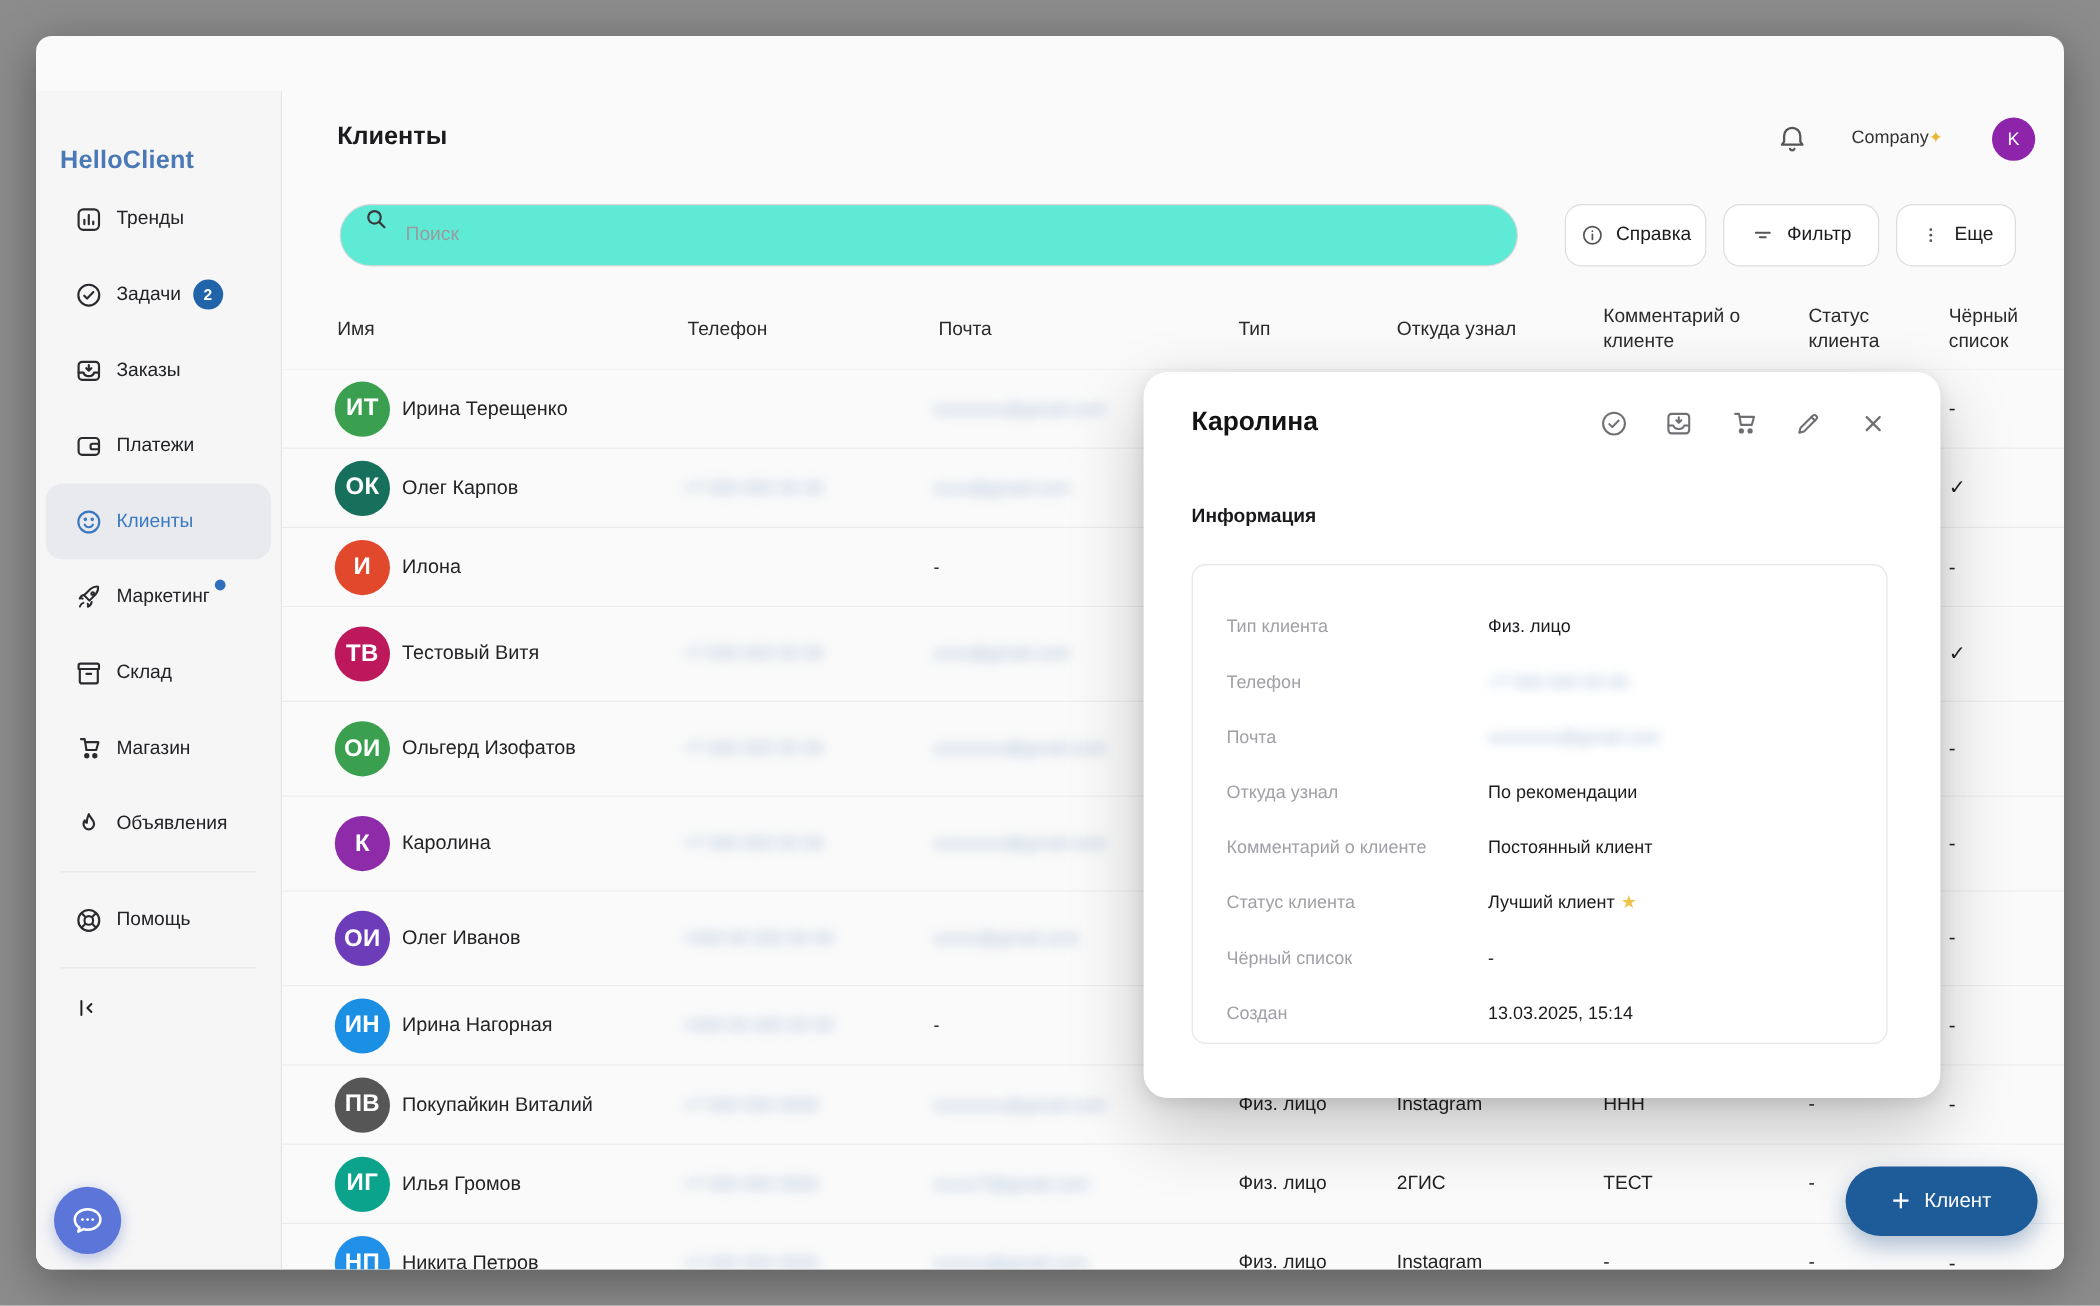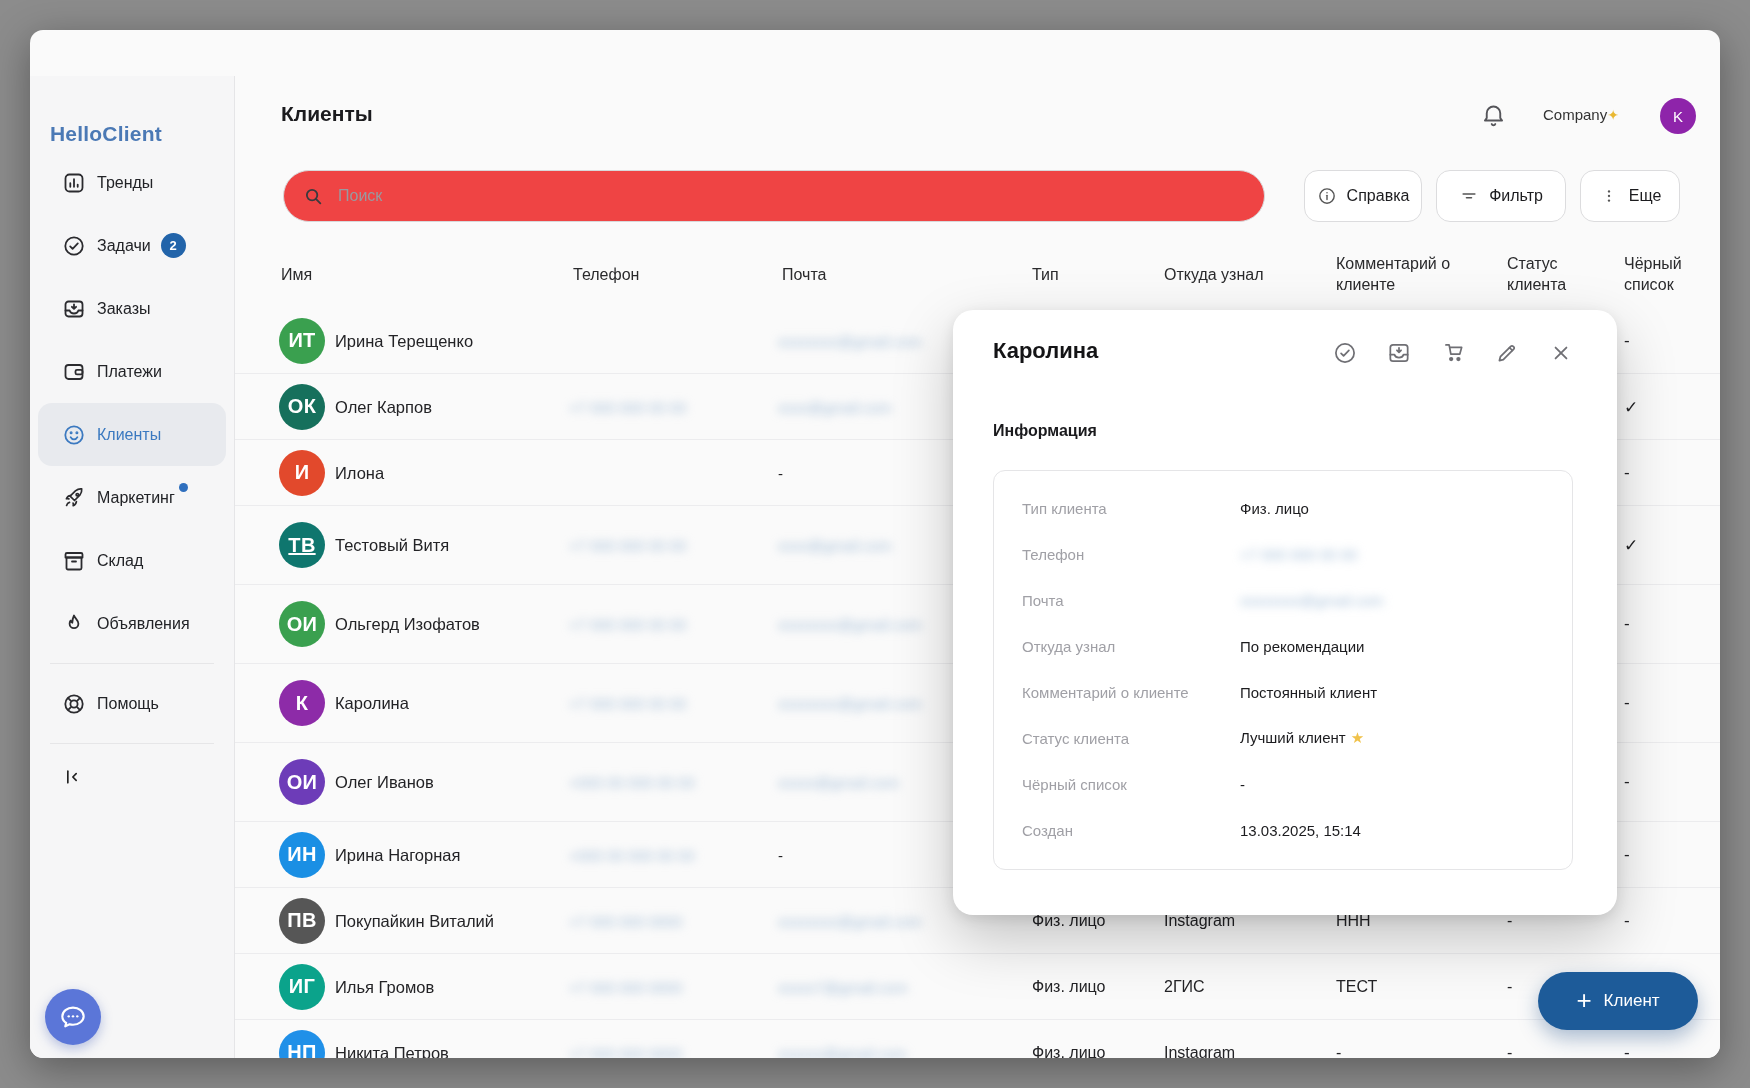--- a/index.html
+++ b/index.html
@@ -61,21 +61,21 @@
   .bell{position:absolute;left:1450px;top:72px;width:27px;height:27px;color:#55555a;cursor:pointer;}
   .company{position:absolute;left:1513px;top:76px;font-size:15px;color:#333;cursor:pointer;}
   .company .spark{color:#e9b832;font-size:14px;}
   .user-avatar{
     position:absolute;left:1630px;top:68px;width:36px;height:36px;border-radius:50%;
     background:#8e24aa;color:#fff;font-size:15px;display:flex;align-items:center;justify-content:center;cursor:pointer;
   }
   
   .searchbox{
     position:absolute;left:253px;top:140px;width:982px;height:52px;border-radius:26px;
-    background:#ef4444;border:1px solid #d8d8da;display:flex;align-items:center;box-sizing:border-box;padding:0 18px;
+    background:#5eead4;border:1px solid #d8d8da;display:flex;box-sizing:border-box;padding:0 18px;
   }
   .searchbox svg{width:22px;height:22px;color:#3a3a3e;flex:0 0 auto;}
   .searchbox input{
     border:none;outline:none;background:transparent;margin-left:12px;flex:1;
     font-size:16px;color:#333;font-family:inherit;
   }
   .searchbox input::placeholder{color:#9a9aa0;}
   .tbtn{
     position:absolute;top:140px;height:52px;border-radius:14px;background:#fff;border:1px solid #dcdcde;
     display:flex;align-items:center;justify-content:center;gap:10px;box-sizing:border-box;
@@ -113,21 +113,21 @@
     border-radius:20px;box-shadow:0 24px 60px rgba(0,0,0,.22), 0 4px 14px rgba(0,0,0,.10);z-index:5;
   }
   .panel-title{position:absolute;left:40px;top:28px;font-size:22px;font-weight:700;color:#141416;}
   .picon{position:absolute;top:30px;width:26px;height:26px;color:#6f6f74;cursor:pointer;}
   .pi-check{left:379px;} .pi-order{left:433px;} .pi-cart{left:487px;} .pi-edit{left:541px;} .pi-close{left:595px;}
   .panel-section{position:absolute;left:40px;top:112px;font-size:16px;font-weight:700;color:#1a1a1d;}
   .pcard{
     position:absolute;left:40px;top:160px;width:580px;height:400px;box-sizing:border-box;
     border:1px solid #e5e5e7;border-radius:12px;background:#fff;padding:14px 0;
   }
-  .pfield{height:46px;display:flex;align-items:center;padding:0 24px 0 28px;}
+  .pfield{height:46px;display:flex;align-items:flex-end;padding:0 24px 0 28px;}
   .plabel{width:218px;flex:0 0 auto;font-size:15px;color:#a0a0a6;}
   .pvalue{font-size:15px;color:#1c1c1f;white-space:nowrap;}
   .pvalue i,.pvalue em{font-style:normal;}
   .star{color:#f0c24b;font-size:15px;margin-left:5px;}
   
   .fab{
     position:absolute;left:1508px;top:942px;width:160px;height:58px;border-radius:29px;
     background:#1d5b99;color:#fff;display:flex;align-items:center;justify-content:center;gap:12px;
     font-size:17px;cursor:pointer;z-index:6;box-shadow:0 8px 20px rgba(20,70,130,.35);
   }
@@ -205,20 +205,30 @@
       </div>
       <div class="nav-item">
         <span class="nico">
             <svg viewBox="0 0 24 24" fill="none" stroke="currentColor" stroke-width="1.8" stroke-linecap="round" stroke-linejoin="round">
               <path d="M4.5 8.5h15V19a1.5 1.5 0 0 1-1.5 1.5H6A1.5 1.5 0 0 1 4.5 19V8.5z"></path>
               <path d="M3.5 5.5A1.5 1.5 0 0 1 5 4h14a1.5 1.5 0 0 1 1.5 1.5v3h-17v-3z"></path>
               <path d="M10 12.5h4"></path>
             </svg>
           </span>
         <span>Склад</span>
+      </div>
+      <div class="nav-item">
+        <span class="nico">
+            <svg viewBox="0 0 24 24" fill="none" stroke="currentColor" stroke-width="1.8" stroke-linecap="round" stroke-linejoin="round">
+              <path d="M5.5 4h3l.5 2.5m0 0L10 13h8.2l1.8-6.5H9z"></path>
+              <circle cx="10.3" cy="17.8" r="1.3" fill="currentColor"></circle>
+              <circle cx="17" cy="17.8" r="1.3" fill="currentColor"></circle>
+            </svg>
+          </span>
+        <span>Магазин</span>
       </div>
       <div class="nav-item">
         <span class="nico">
             <svg viewBox="0 0 24 24" fill="none" stroke="currentColor" stroke-width="1.8" stroke-linecap="round" stroke-linejoin="round">
               <path d="M12 3.5c1.1 3.2 4.4 4.6 4.4 8.2a4.4 4.4 0 1 1-8.8 0c0-1.1.3-2.1 1-3.1.3 1 .9 1.8 1.7 2.1.1-2.6.6-5 1.7-7.2z"></path>
             </svg>
           </span>
         <span>Объявления</span>
       </div>
       <div class="nav-div"></div>
@@ -332,21 +342,21 @@
       <span class="cell c-name">Илона</span>
       <span class="cell c-phone"><i class="blurred"></i><em></em></span>
       <span class="cell c-mail"><i class="blurred"></i><em>-</em></span>
       <span class="cell c-type"></span>
       <span class="cell c-source"></span>
       <span class="cell c-comment"></span>
       <span class="cell c-status"></span>
       <span class="cell c-black">-</span>
     </div>
       <div class="trow">
-      <span class="avatar" style="background: #0f766e; text-decoration: underline;">ТВ</span>
+      <span class="avatar" style="background: #be185d;">ТВ</span>
       <span class="cell c-name">Тестовый Витя</span>
       <span class="cell c-phone"><i class="blurred">+7 000 000 00 00</i><em></em></span>
       <span class="cell c-mail"><i class="blurred">xxxx@gmail.com</i><em></em></span>
       <span class="cell c-type"></span>
       <span class="cell c-source"></span>
       <span class="cell c-comment"></span>
       <span class="cell c-status"></span>
       <span class="cell c-black">✓</span>
     </div>
       <div class="trow">

